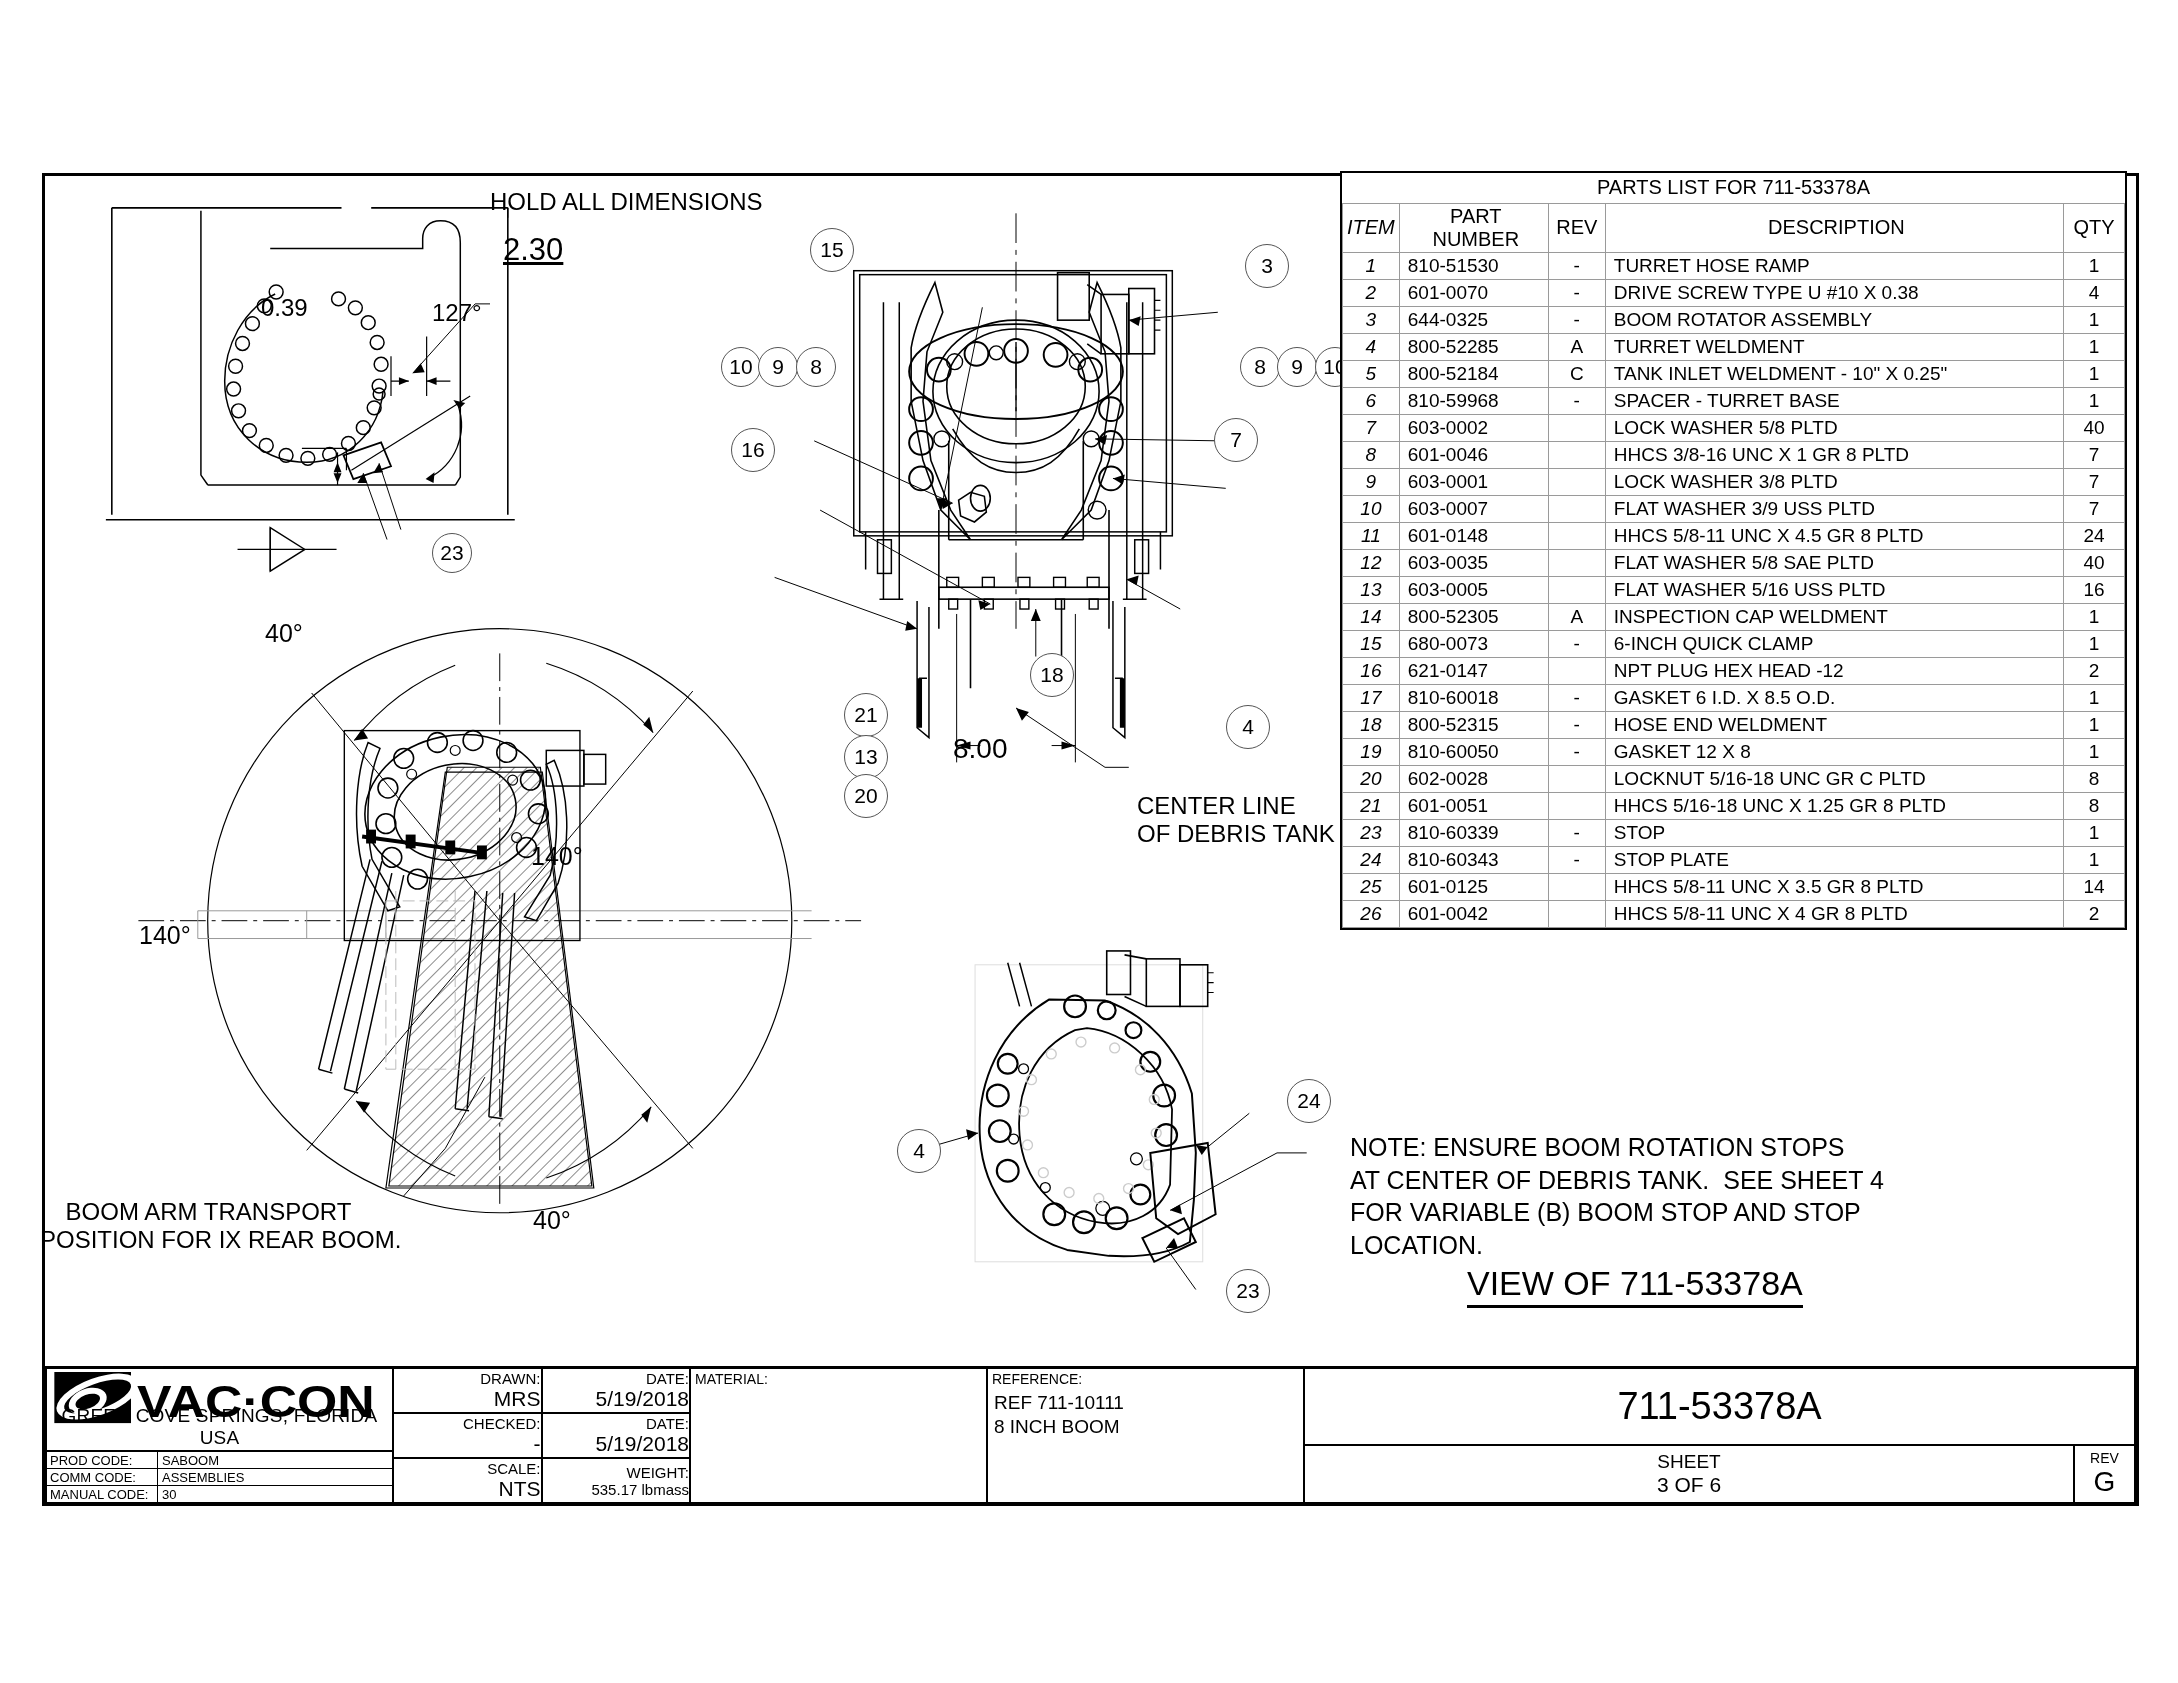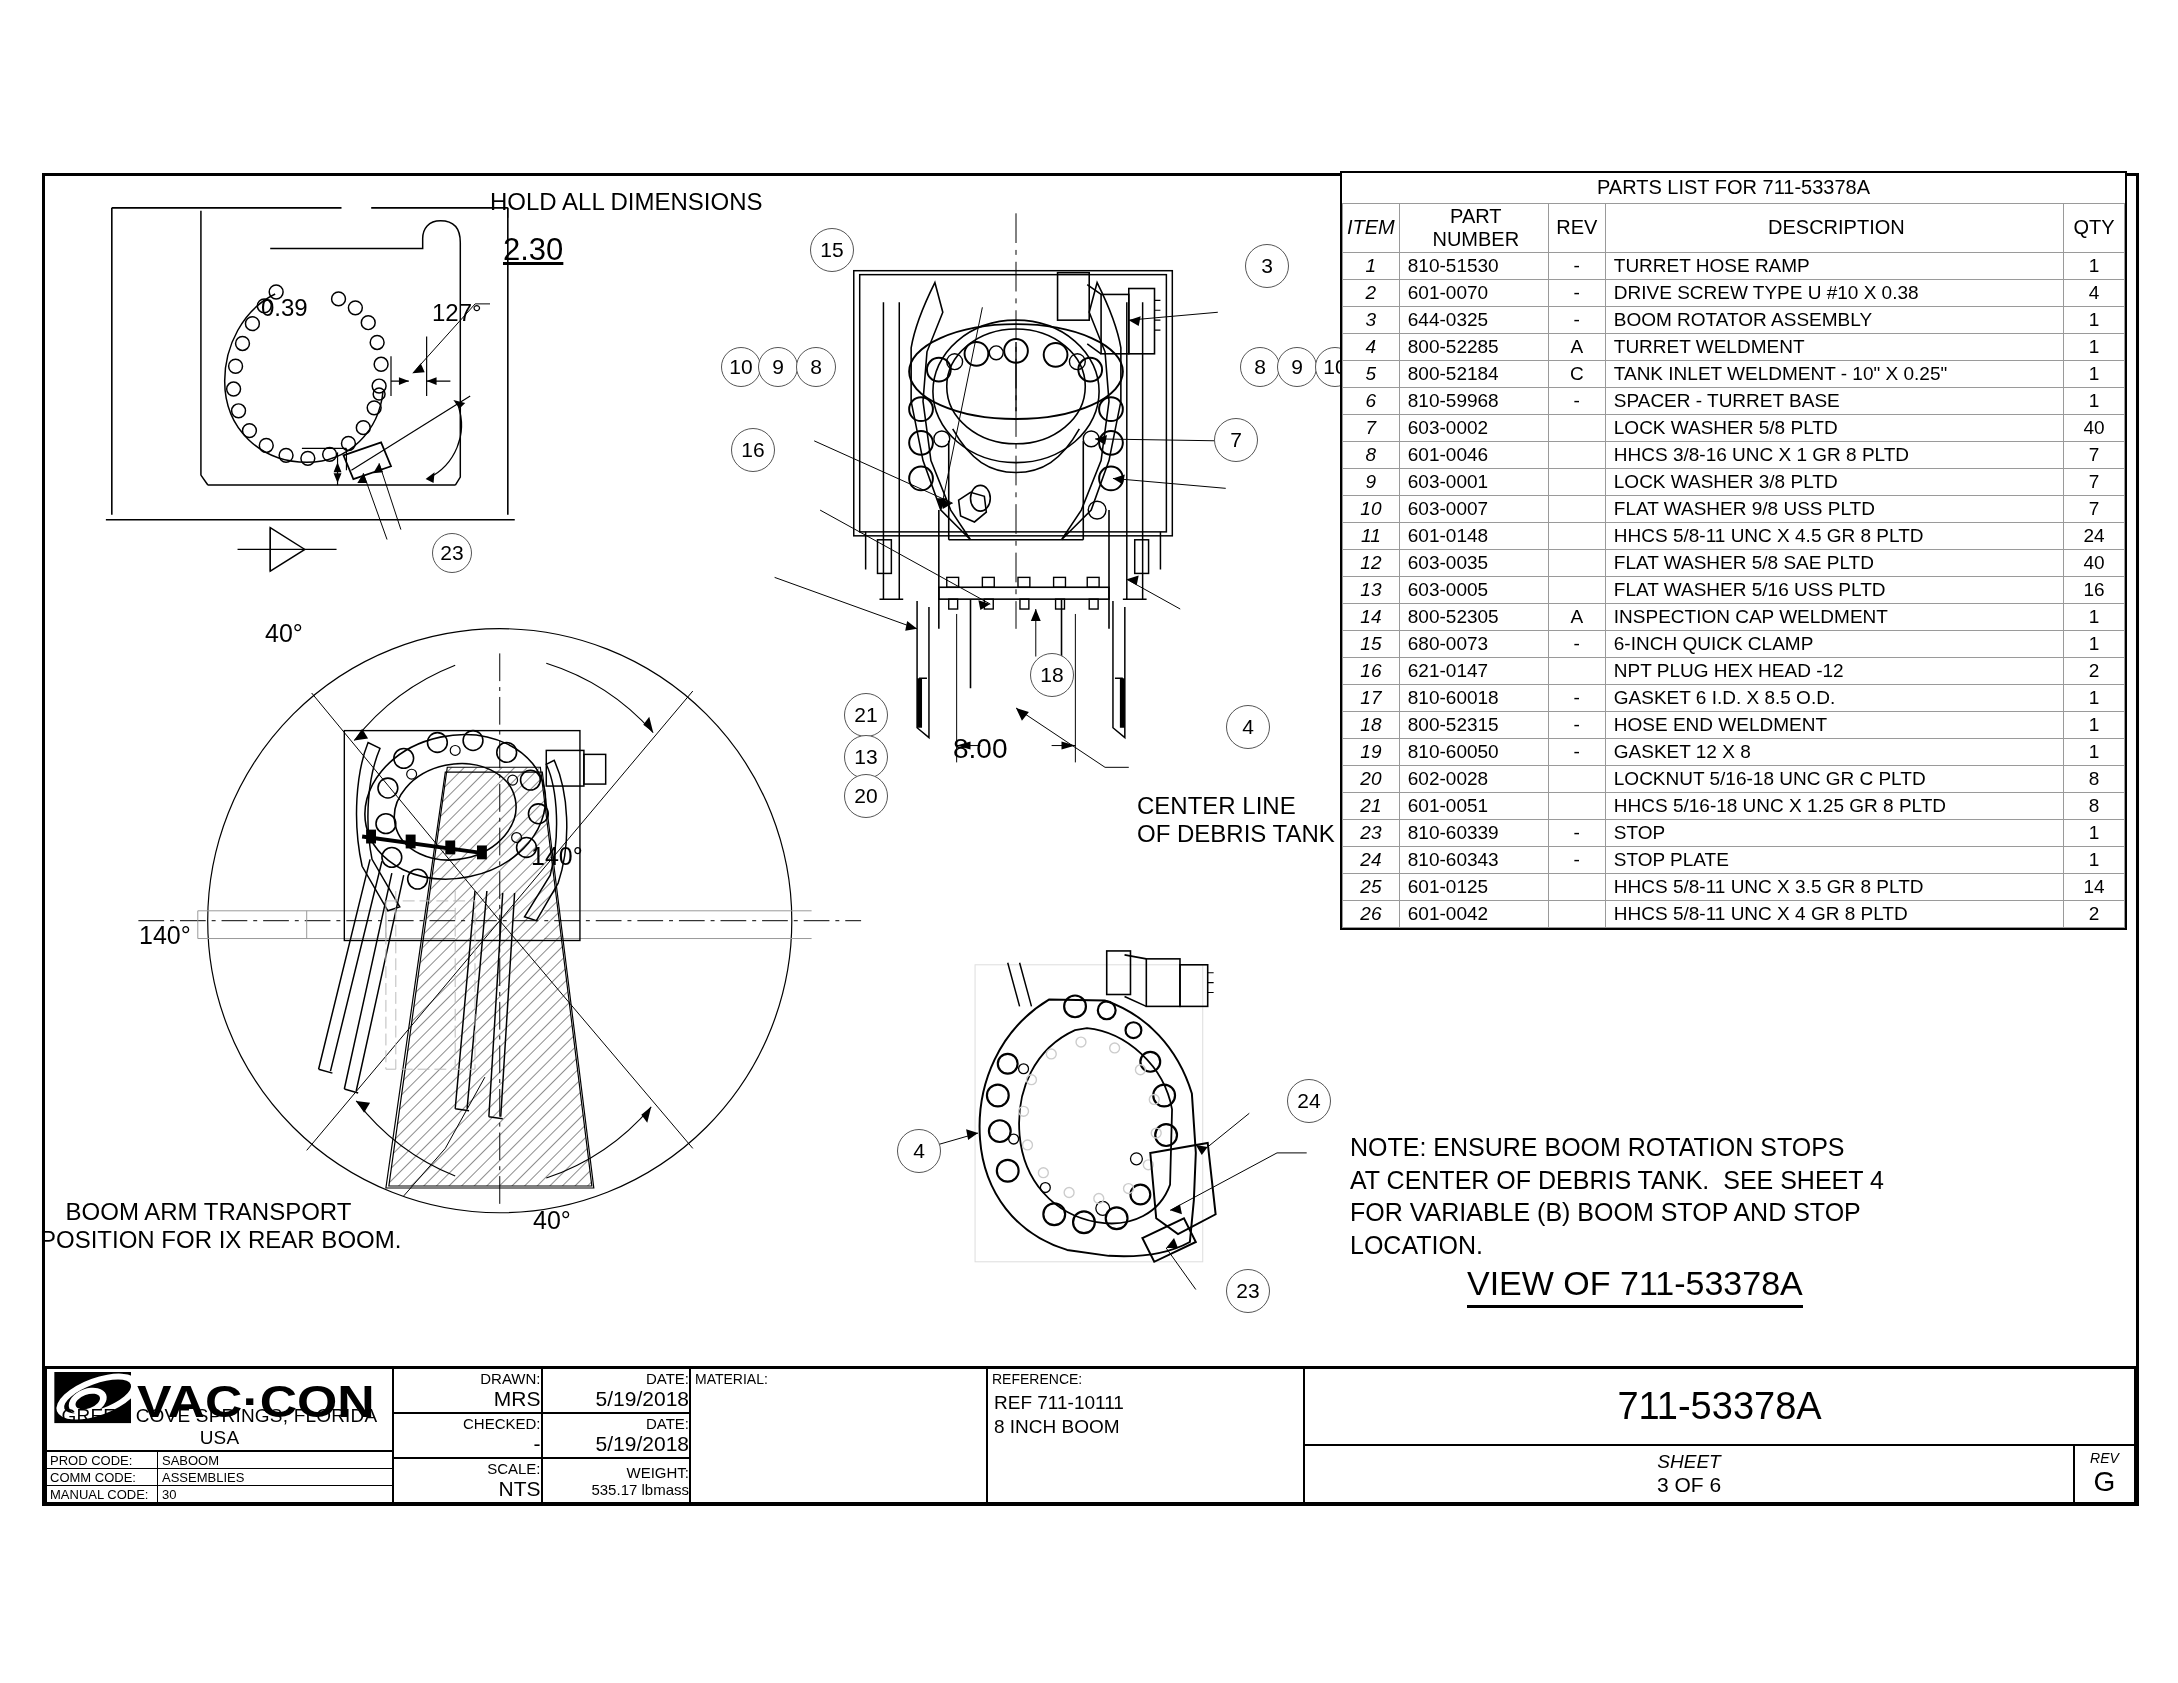--- a/index.html
+++ b/index.html
@@ -69,21 +69,21 @@
   .tb-body{position:absolute;left:6px;top:22px;font-size:19px;line-height:1.28;}
 
   #tb-right{flex:1;display:flex;flex-direction:column;border-right:none;}
   #dwg-no{height:75px;display:flex;align-items:center;justify-content:center;
       font-size:38px;border-bottom:2px solid #000;}
   #sheet-rev{flex:1;display:flex;}
   #sheet-cell{flex:1;border-right:2px solid #000;display:flex;flex-direction:column;
       align-items:center;justify-content:center;}
   #rev-cell{width:59px;display:flex;flex-direction:column;
       align-items:center;justify-content:center;}
-  .sr-k{font-size:19px;font-style:italic;}
+  .sr-k{font-size:19px;}
   .sr-v{font-size:21px;}
   #rev-cell .sr-k{font-size:14px;}
   #rev-cell .sr-v{font-size:28px;}
 </style>
 </head>
 <body>
 
 <div id="sheet-border"></div>
 
 <div>
@@ -669,21 +669,21 @@
           <td class="c-item">9</td>
           <td class="c-pn">603-0001</td>
           <td class="c-rev"></td>
           <td class="c-desc">LOCK WASHER 3/8 PLTD</td>
           <td class="c-qty">7</td>
         </tr>
         <tr>
           <td class="c-item">10</td>
           <td class="c-pn">603-0007</td>
           <td class="c-rev"></td>
-          <td class="c-desc">FLAT WASHER 9/8 USS PLTD</td>
+          <td class="c-desc">FLAT WASHER 3/9 USS PLTD</td>
           <td class="c-qty">7</td>
         </tr>
         <tr>
           <td class="c-item">11</td>
           <td class="c-pn">601-0148</td>
           <td class="c-rev"></td>
           <td class="c-desc">HHCS 5/8-11 UNC X 4.5 GR 8 PLTD</td>
           <td class="c-qty">24</td>
         </tr>
         <tr>

